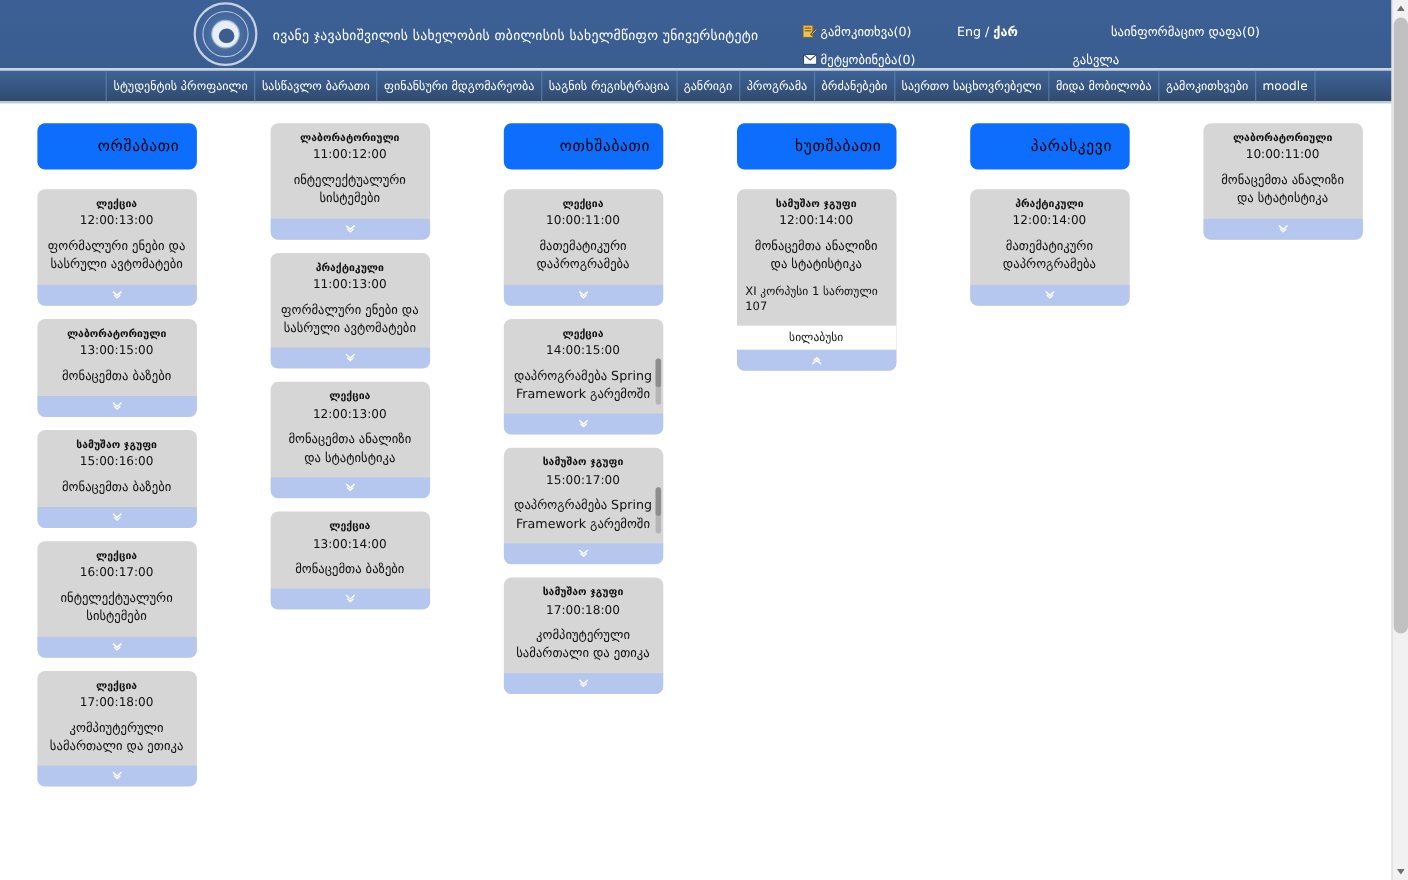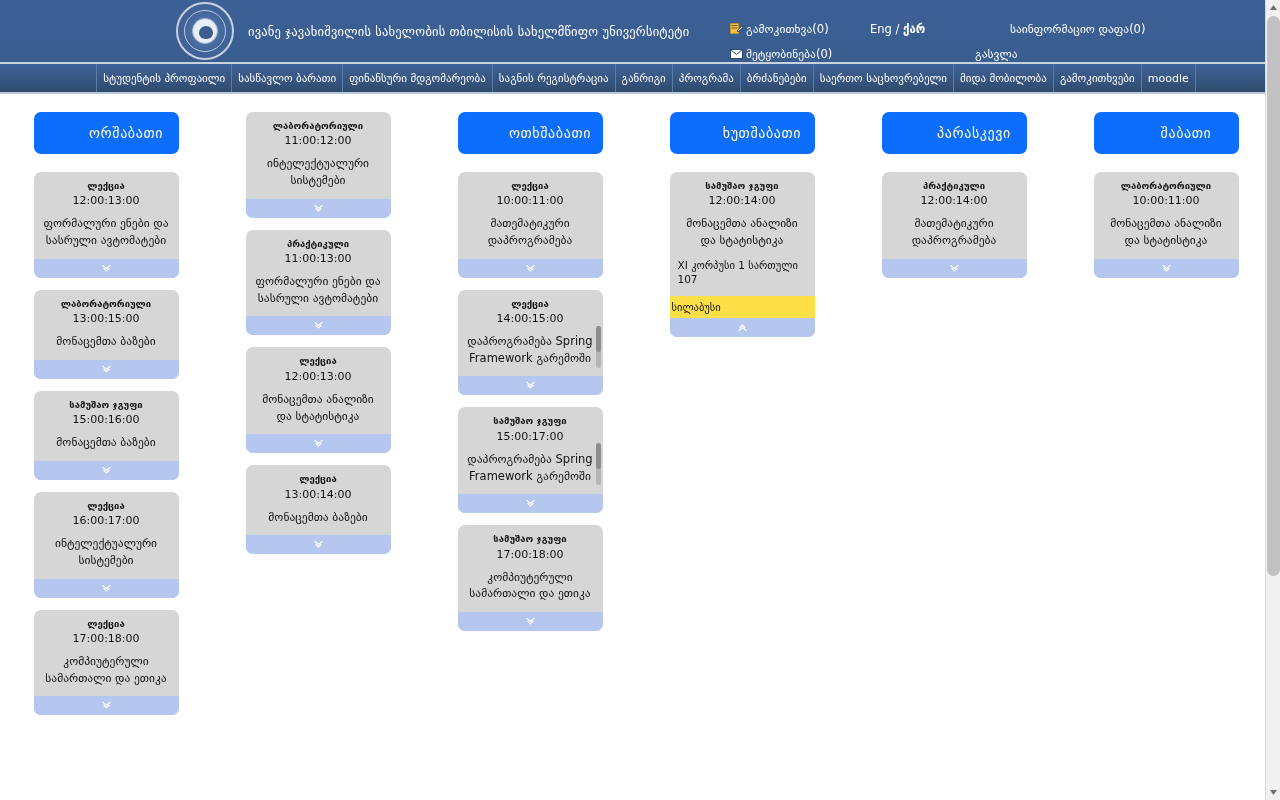--- a/index.html
+++ b/index.html
@@ -128,21 +128,21 @@
     flex: 0 0 212px;
     display: flex;
     flex-direction: column;
     align-items: center;
   }
   .day-col:first-child { margin-left: 0px; }
   .day-btn {
     width: 145px;
     height: 42px;
     background: #0d6efd;
-    color: #fef9c3;
+    color: #000000;
     border: none;
     border-radius: 7px;
     font-family: "DejaVu Sans", "Liberation Sans", sans-serif;
     font-size: 14px;
     letter-spacing: .6px;
     cursor: pointer;
     margin-bottom: 18px;
     padding-left: 40px;
   }
 
@@ -177,22 +177,22 @@
     line-height: 1.45;
   }
   .card-room, .card-zoom {
     font-size: 10.5px;
     color: #111111;
     line-height: 1.35;
     text-align: left;
     margin-top: 9px;
   }
   .card-syllabus {
-    background: #fde047;
-    text-align: left;
+    background: #ffffff;
+    text-align: center;
     font-size: 10.5px;
     color: #111111;
     padding: 5px 2px;
     cursor: pointer;
   }
   .card-toggle {
     background: #b5c7ef;
     height: 19px;
     display: flex;
     align-items: center;
@@ -516,21 +516,20 @@
           </div>
           <div class="card-toggle">
             <svg class="chev" viewBox="0 0 10 10">
               <path d="M1 1.5 L5 5 L9 1.5" fill="none" stroke="#ffffff" stroke-width="1.4" stroke-linecap="round"></path>
               <path d="M2.2 5 L5 7.6 L7.8 5" fill="none" stroke="#ffffff" stroke-width="1.4" stroke-linecap="round"></path>
             </svg>
           </div>
         </div>
       </div>
       <div class="day-col">
-        <button class="day-btn">შაბათი</button>
         <div class="lesson-card">
           <div class="card-body">
             <div class="card-type">ლაბორატორიული</div>
             <div class="card-time">10:00:11:00</div>
             <div class="card-subject">მონაცემთა ანალიზი და სტატისტიკა</div>
           </div>
           <div class="card-toggle">
             <svg class="chev" viewBox="0 0 10 10">
               <path d="M1 1.5 L5 5 L9 1.5" fill="none" stroke="#ffffff" stroke-width="1.4" stroke-linecap="round"></path>
               <path d="M2.2 5 L5 7.6 L7.8 5" fill="none" stroke="#ffffff" stroke-width="1.4" stroke-linecap="round"></path>

